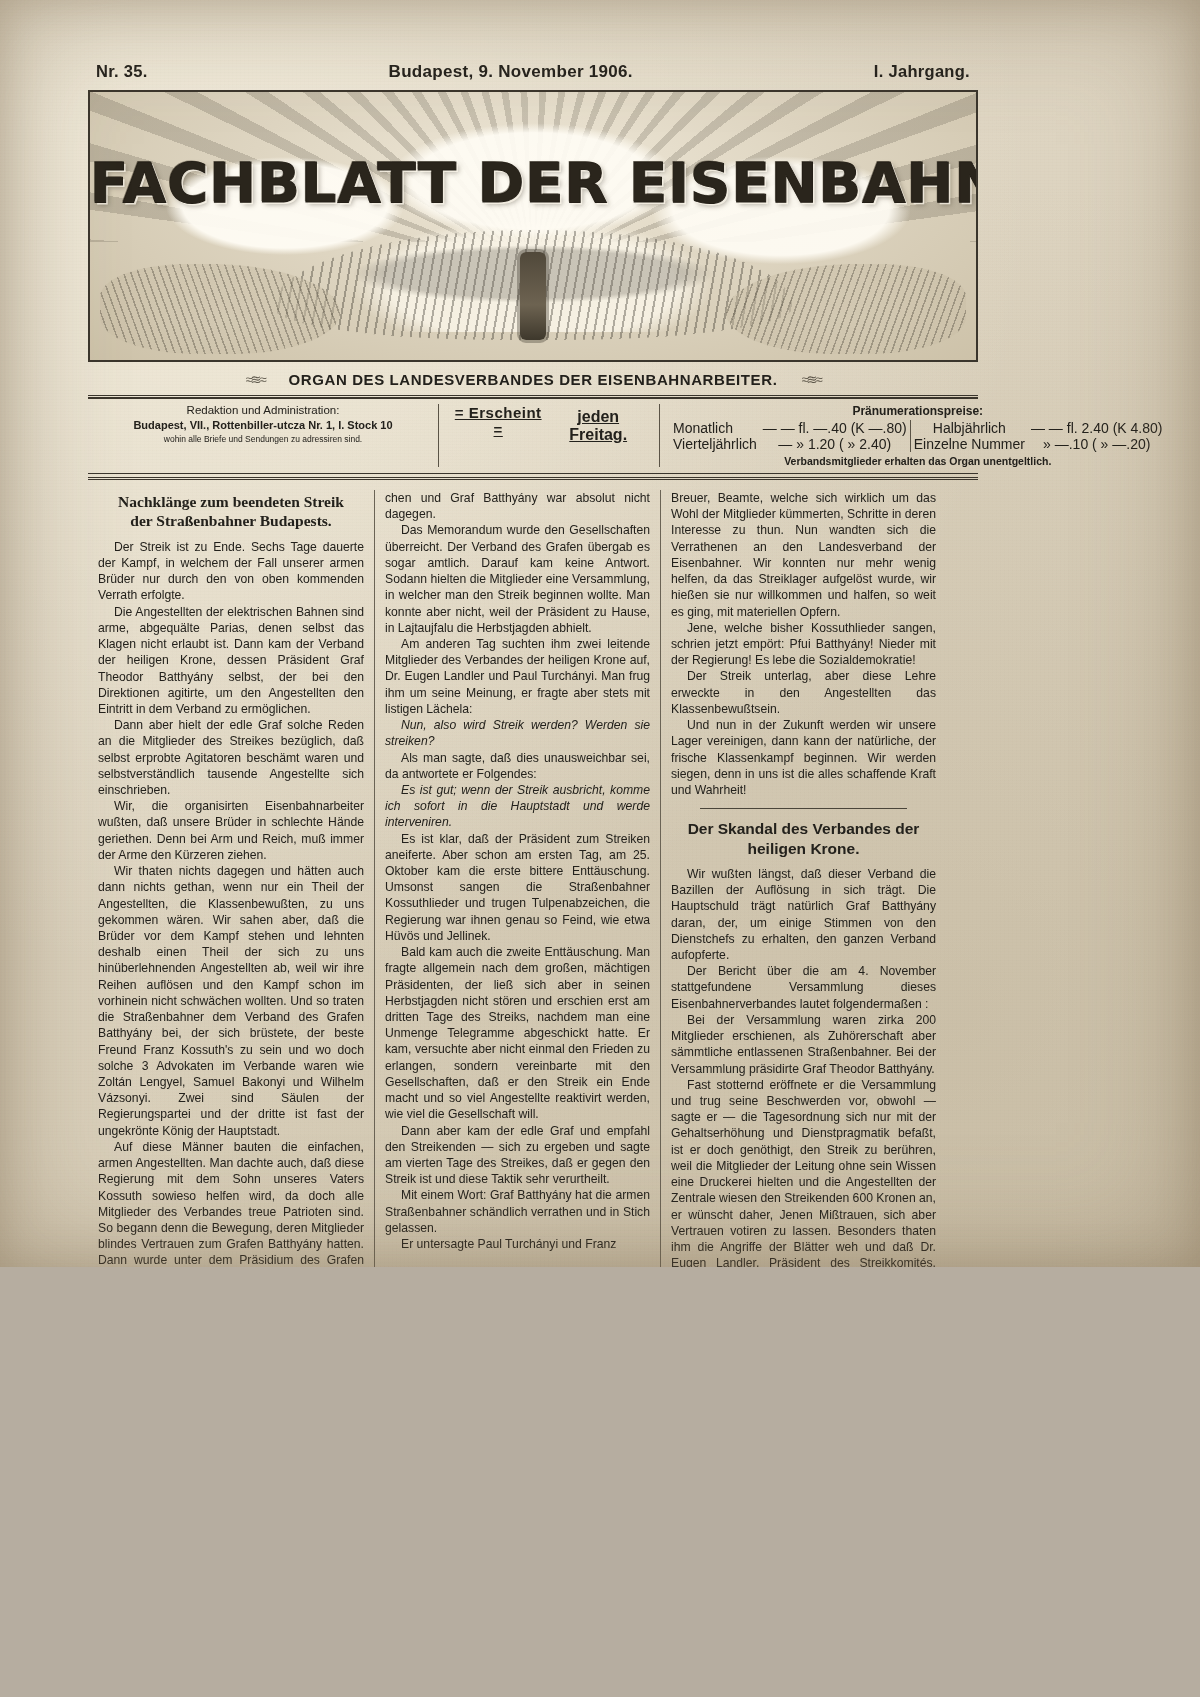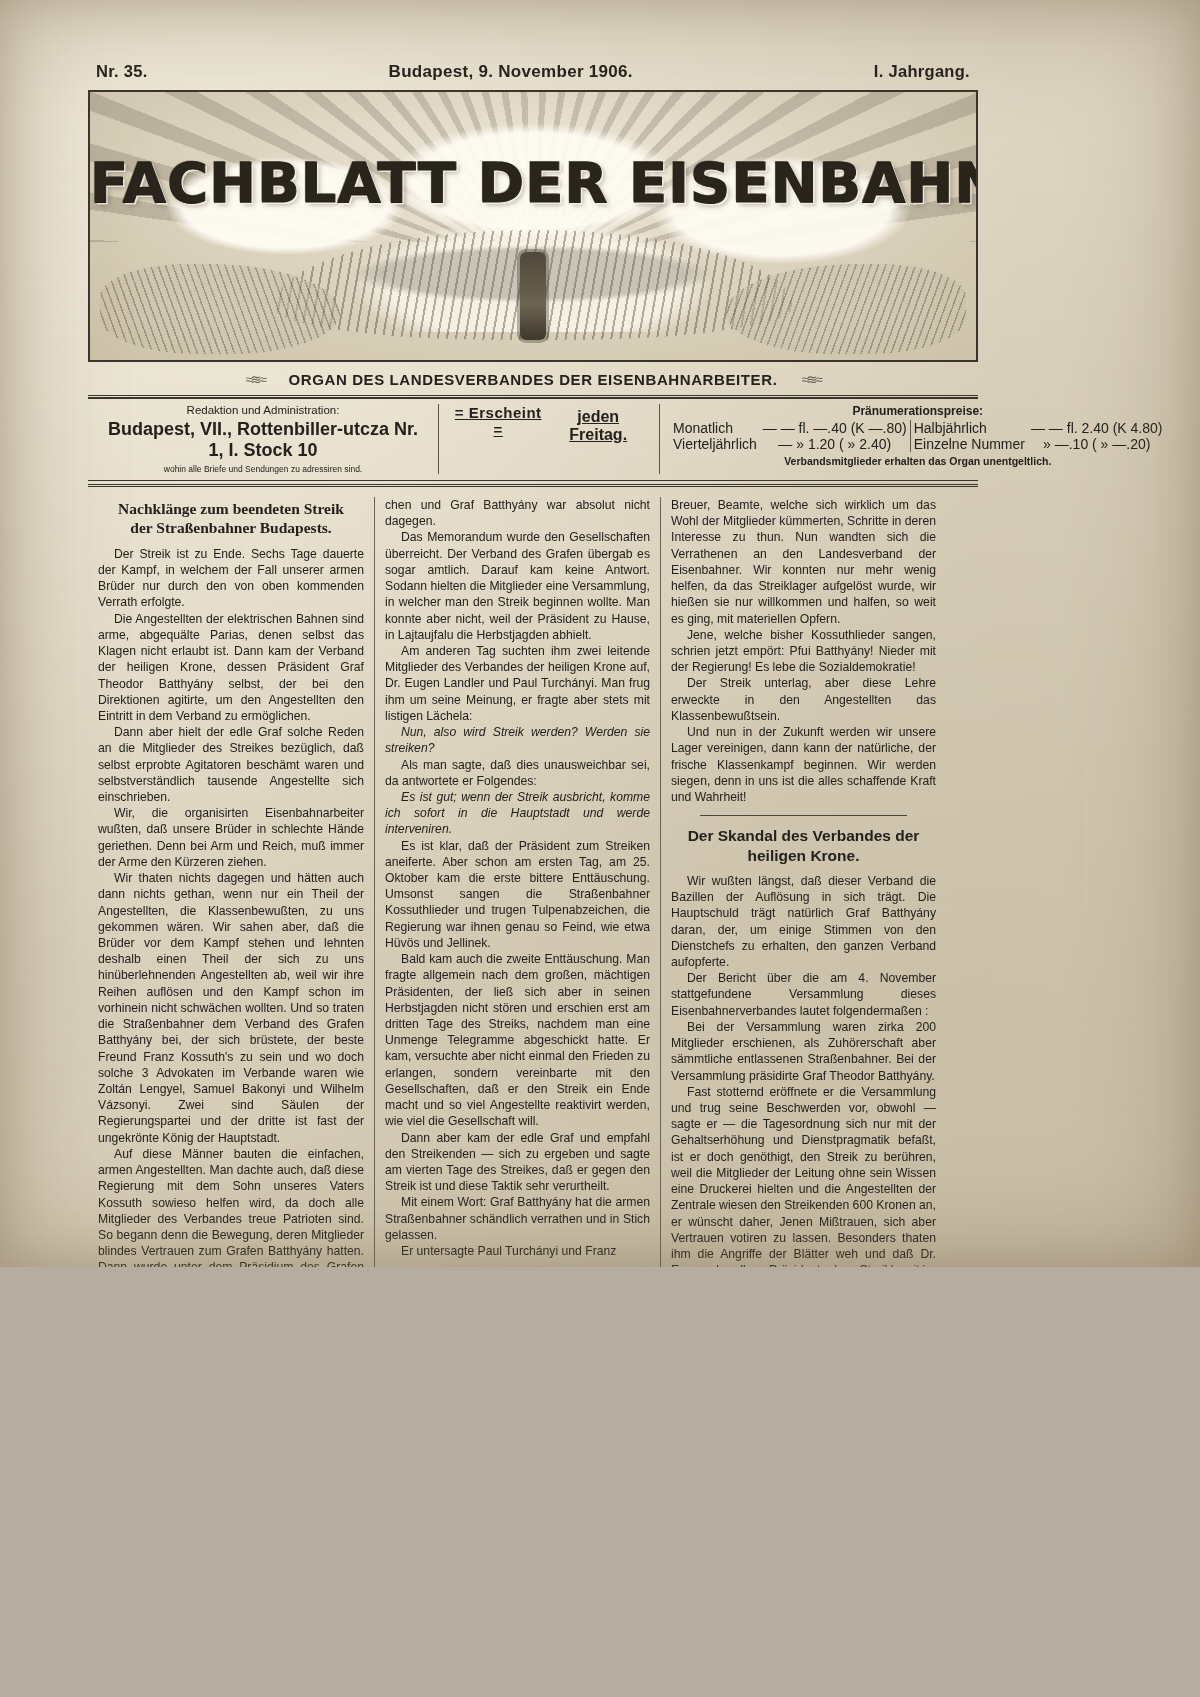--- a/index.html
+++ b/index.html
@@ -167,29 +167,29 @@
     margin-bottom: 2px;
   }
   .infobar .col {
     padding: 0 10px;
     text-align: center;
   }
   .infobar .col.left { flex: 0 0 330px; border-right: 1px solid #5a5346; }
   .infobar .col.mid { flex: 0 0 200px; border-right: 1px solid #5a5346; display:flex; flex-direction:row; justify-content:center;text-decoration:underline;}
   .infobar .col.right { flex: 1; }
   .infobar .l1 { font-size: 11.5px; margin-bottom: 3px; }
-  .infobar .l2 { font-size: 18px; font-weight: bold; margin-bottom: 3px; }
+  .infobar .l2 { font-size: 11px; font-weight: bold; margin-bottom: 3px; }
   .infobar .l3 { font-size: 8.5px; }
   .infobar .erscheint { font-size: 15px; font-weight: bold; letter-spacing: .5px; }
   .infobar .freitag { font-size: 16px; font-weight: bold; margin-top: 4px; }
   .infobar .praen-title { font-size: 12px; font-weight: bold; margin-bottom: 2px; }
   .price-table { width: 100%; font-size: 14px; border-collapse: collapse; }
   .price-table td { padding: 0 3px; white-space: nowrap; }
   .price-table td.lbl { text-align: left; }
-  .price-table td.sep { border-left: 1px solid #5a5346; }
+  .price-table td.sep { border-left: 1px solid #5a5346; text-align: center; }
   .infobar .verband { font-size: 10.5px; font-weight: bold; margin-top: 3px; }
 
   .double-rule {
     border-top: 3px double #3a352c;
     margin: 3px 0 10px;
   }
 
   
   .columns {
     display: flex;

